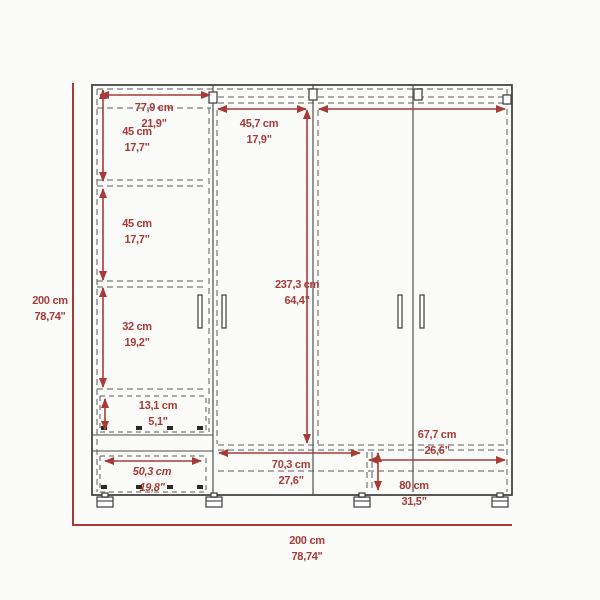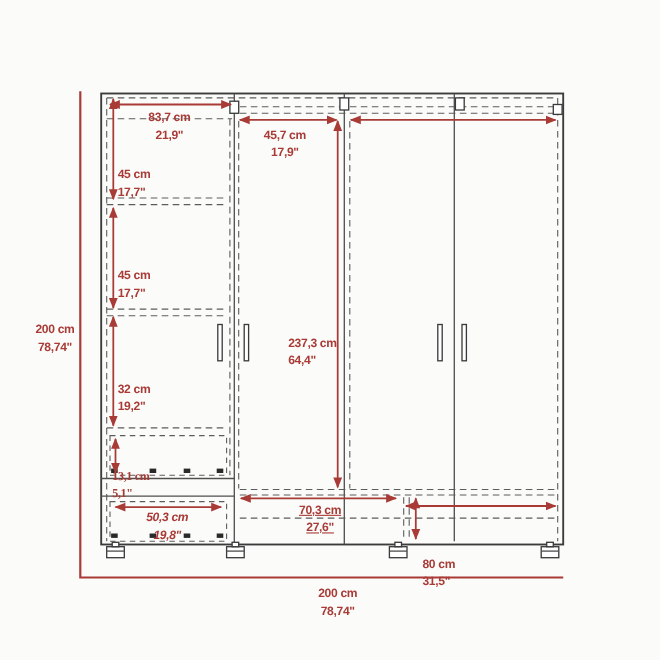--- a/index.html
+++ b/index.html
@@ -29,21 +29,21 @@
   .rO{fill:none;stroke:var(--dimension-red);stroke-width:2;}
   .slide{fill:#2a2a2a;stroke:none;}
 
   
   .dim{
     position:absolute;color:var(--dimension-red);
     font-size:11px;font-weight:700;line-height:16px;
     letter-spacing:-0.3px;white-space:nowrap;
   }
   .dim.center{text-align:center;}
-  .dim.left{text-align:left;margin-top:28px;}
+  .dim.left{text-align:center;}
 </style>
 </head>
 <body>
 
 <div class="stage">
 
   <svg width="600" height="600" viewBox="0 0 600 600">
     <defs>
       <marker id="aE" markerWidth="11" markerHeight="10" refX="9" refY="5" orient="auto" markerUnits="userSpaceOnUse">
         <path d="M0,1 L10,5 L0,9 Z" class="mk"></path>
@@ -147,64 +147,68 @@
     <div>200 cm</div>
     <div>78,74"</div>
   </div>
 
   <div class="dim center" style="left:265px;top:532px;width:84px;">
     <div>200 cm</div>
     <div>78,74"</div>
   </div>
 
   <div class="dim center" style="left:112px;top:99px;width:84px;">
-    <div>83,7 cm</div>
+    <div>77,9 cm</div>
     <div>21,9"</div>
   </div>
 
   <div class="dim left" style="left:107px;top:123px;width:60px;">
     <div>45 cm</div>
     <div>17,7"</div>
   </div>
 
   <div class="dim left" style="left:107px;top:215px;width:60px;">
     <div>45 cm</div>
     <div>17,7"</div>
   </div>
 
   <div class="dim left" style="left:107px;top:318px;width:60px;">
     <div>32 cm</div>
     <div>19,2"</div>
   </div>
 
-  <div class="dim left" style="left:102px;top:397px;width:60px;font-family:Liberation Serif, serif;">
+  <div class="dim left" style="left:128px;top:397px;width:60px;">
     <div>13,1 cm</div>
     <div>5,1"</div>
   </div>
 
   <div class="dim center" style="left:110px;top:463px;width:84px;font-style:italic;">
     <div>50,3 cm</div>
     <div>19,8"</div>
   </div>
 
   <div class="dim center" style="left:217px;top:115px;width:84px;">
     <div>45,7 cm</div>
     <div>17,9"</div>
   </div>
 
 
   <div class="dim left" style="left:262px;top:276px;width:70px;">
     <div>237,3 cm</div>
     <div>64,4"</div>
   </div>
 
-  <div class="dim center" style="left:249px;top:456px;width:84px;text-decoration:underline;">
+  <div class="dim center" style="left:249px;top:456px;width:84px;">
     <div>70,3 cm</div>
     <div>27,6"</div>
   </div>
 
+  <div class="dim center" style="left:395px;top:426px;width:84px;">
+    <div>67,7 cm</div>
+    <div>26,6"</div>
+  </div>
 
   <div class="dim left" style="left:384px;top:477px;width:60px;">
     <div>80 cm</div>
     <div>31,5"</div>
   </div>
 
 </div>
 
 </body></html>

